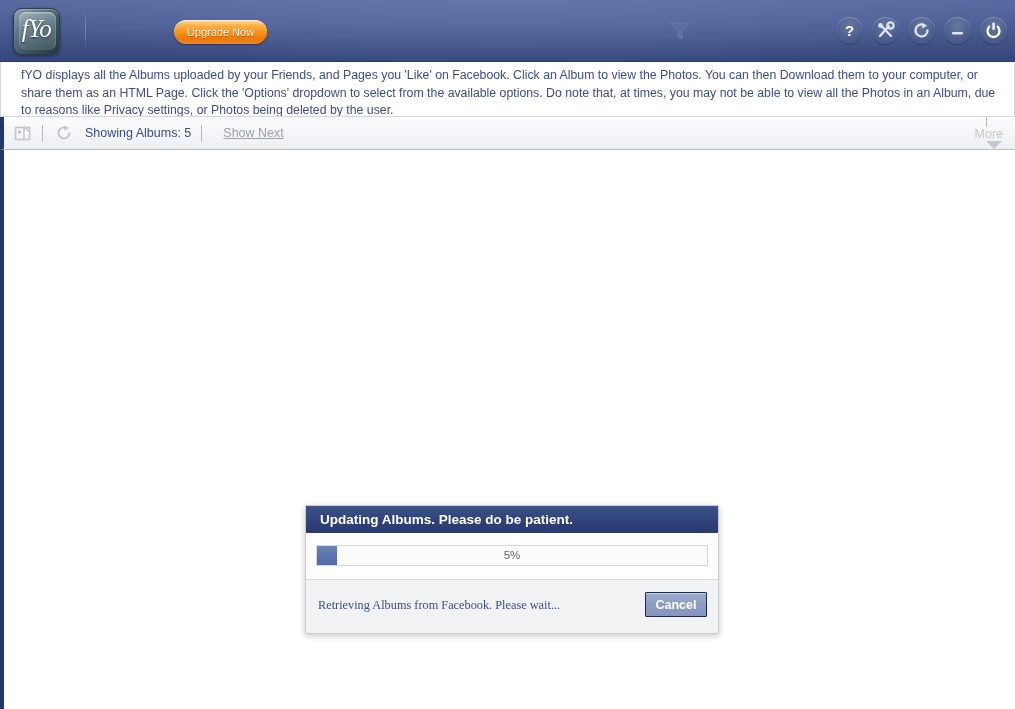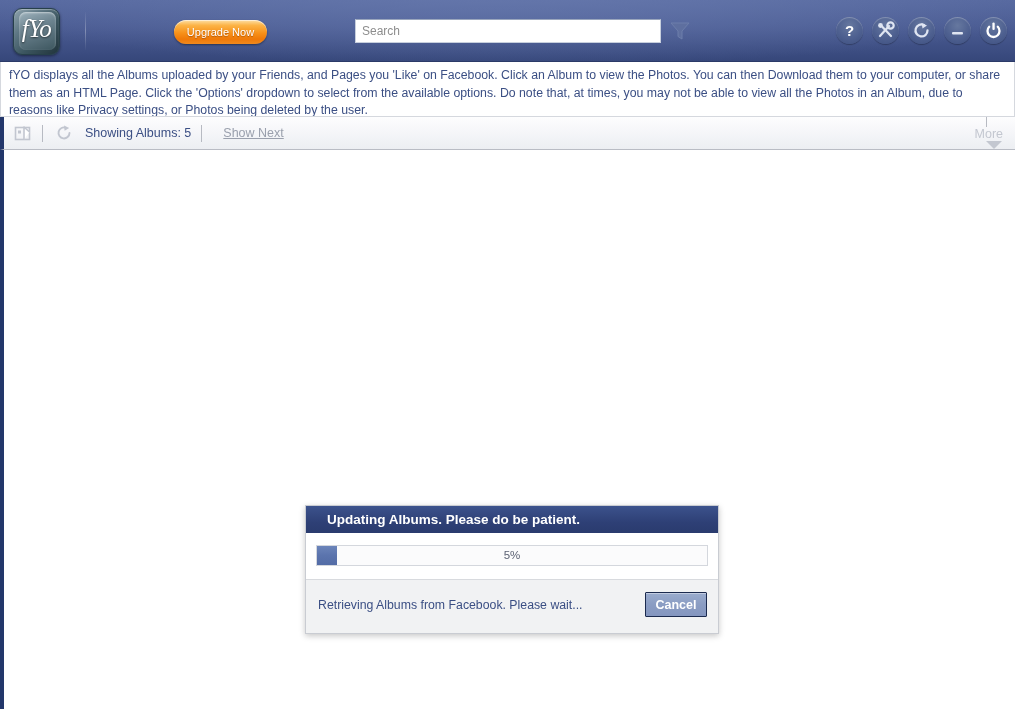--- a/index.html
+++ b/index.html
@@ -137,21 +137,21 @@
     width: 1015px;
     height: 55px;
     box-sizing: border-box;
     background: #ffffff;
     border: 1px solid #d5d8de;
     border-top: 0;
     overflow: hidden;
   }
   .desc-text {
     margin: 0;
-    padding: 5px 8px 0 8px;
+    padding: 5px 8px 0 20px;
     font-family: "Liberation Sans", sans-serif;
     font-size: 12.3px;
     line-height: 17.5px;
     color: #3b4f84;
   }
 
   
   .toolbar {
     position: absolute;
     left: 0; top: 117px;
@@ -241,21 +241,21 @@
     box-sizing: border-box;
   }
   .dlg-title {
     height: 27px;
     background: linear-gradient(to bottom, #3c528c 0%, #2e4076 60%, #2a3b6e 100%);
     color: #ffffff;
     font-family: "Liberation Sans", sans-serif;
     font-size: 13.5px;
     font-weight: bold;
     line-height: 27px;
-    padding-left: 21px;
+    padding-left: 14px;
     box-sizing: border-box;
   }
   .dlg-body {
     background: #ffffff;
     padding: 12px 10px 13px 10px;
     border-bottom: 1px solid #d8dade;
   }
   .progress {
     position: relative;
     height: 21px;
@@ -278,21 +278,21 @@
     color: #5c6274;
   }
   .dlg-footer {
     position: relative;
     height: 53px;
     background: #f1f2f3;
   }
   .dlg-status {
     position: absolute;
     left: 12px; top: 18px;
-    font-family: Liberation Sans, sans-serif;
+    font-family: Liberation Serif, serif;
     font-size: 12.3px;
     color: #3b4f84;
   }
   .cancel-btn {
     position: absolute;
     right: 11px; top: 12px;
     width: 62px; height: 25px;
     box-sizing: border-box;
     border: 1px solid #1b2a4e;
     border-radius: 1px;
@@ -314,23 +314,20 @@
 
     <div class="logo">
       <div class="logo-inner"></div>
       <div class="logo-text">fYo</div>
     </div>
 
     <div class="header-divider"></div>
 
     <button class="upgrade-btn">Upgrade Now</button>
 
-    <div class="search-wrap">
-      <input class="search-input" type="text" placeholder="Search" style="">
-    </div>
 
     <div class="filter-icon">
       <svg width="24" height="22" viewBox="0 0 24 22">
         <path d="M3 3 L21 3 L14 11 L14 19 L10 16.5 L10 11 Z" fill="#5e6f9f" stroke="#6d7eab" stroke-width="1"></path>
       </svg>
     </div>
 
     <div class="header-icons">
 
       <div class="hicon">

